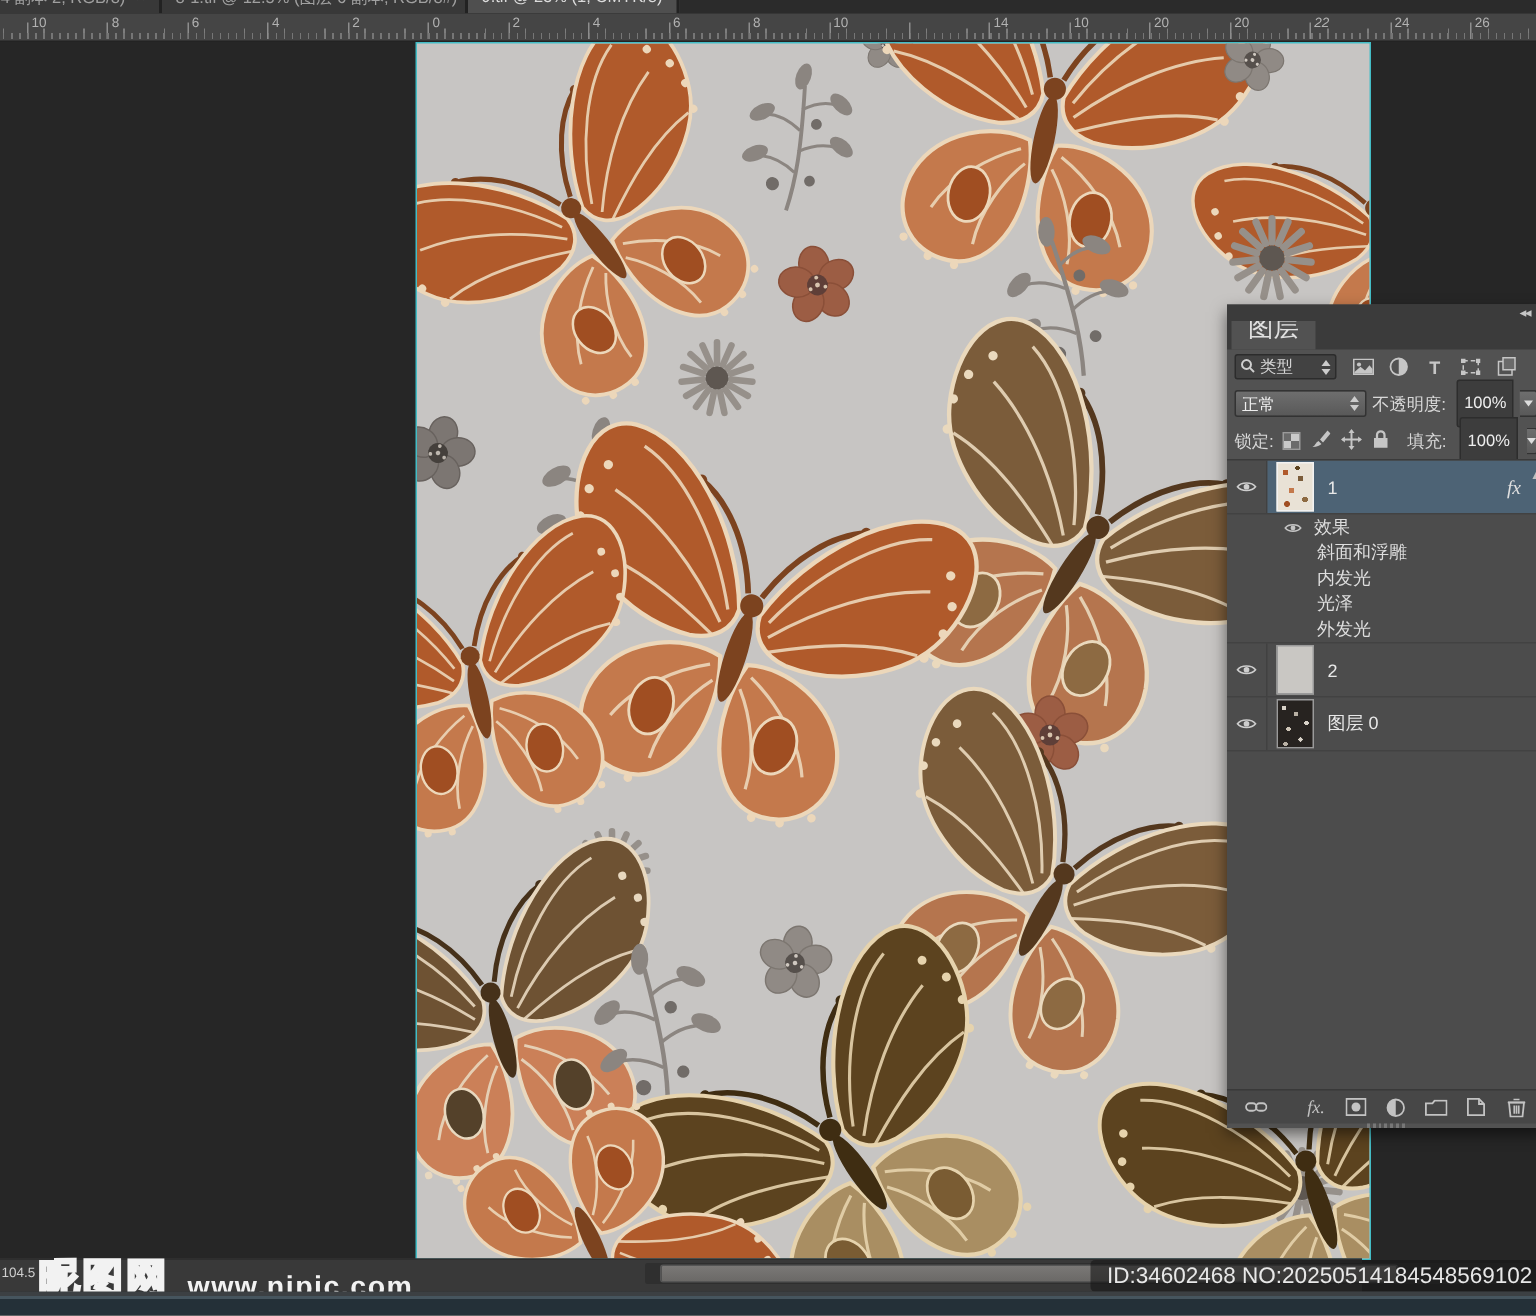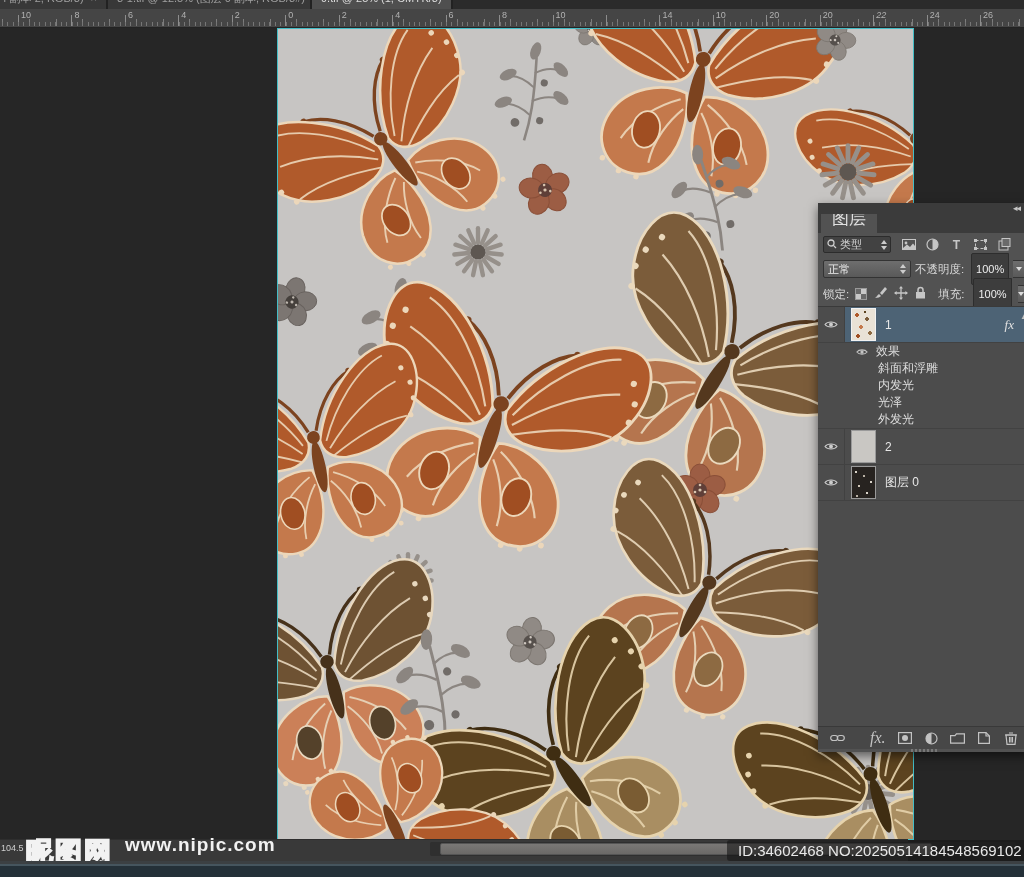--- a/index.html
+++ b/index.html
@@ -86,26 +86,26 @@
   .thumb.t0{background:#272320;background-image:radial-gradient(circle 1.5px at 4px 5px,#d8d2c8 95%,transparent),radial-gradient(circle 1.5px at 12px 9px,#b8b0a4 95%,transparent),radial-gradient(circle 1.5px at 19px 15px,#d8d2c8 95%,transparent),radial-gradient(circle 1.5px at 7px 19px,#cfc6b8 95%,transparent),radial-gradient(circle 1.5px at 15px 26px,#d8d2c8 95%,transparent),radial-gradient(circle 1.5px at 5px 29px,#b8b0a4 95%,transparent);}
   .lname{font-size:12px;color:#e8e8e8;}
   .fxmark{margin-left:auto;font-style:italic;font-family:"Liberation Serif","DejaVu Serif",serif;font-size:13px;color:#e0e0e0;padding-right:10px;}
   .scrollup{position:absolute;right:2px;top:5px;font-size:8px;color:#c0c0c0;}
   .effrow{display:flex;align-items:center;height:17px;padding-left:38px;gap:8px;font-size:12px;color:#dedede;}
   .effitem{padding-left:60px;}
   .p-bottom{height:23px;background:#474747;border-top:1px solid #393939;display:flex;align-items:center;justify-content:flex-end;gap:12px;padding:0 12px;position:relative;}
   .p-bottom .bi{display:flex;align-items:center;justify-content:center;width:16px;height:16px;color:#c3c3c3;}
   .p-bottom::after{content:"";position:absolute;left:50%;bottom:-3px;transform:translateX(-50%);width:26px;height:3px;
      background:repeating-linear-gradient(to right,#777 0 2px,transparent 2px 4px);}
-  .bfx{font-style:italic;font-family:"Liberation Serif","DejaVu Serif",serif;font-size:16px;color:#d0d0d0;margin-left:13px;}
+  .bfx{font-style:italic;font-family:"Liberation Serif","DejaVu Serif",serif;font-size:12px;color:#d0d0d0;margin-left:13px;}
 
   
   .statusbar{position:absolute;left:0;top:839px;width:908px;height:22px;background:var(--statusbar-bg);border-top:1px solid #2e2e2e;}
   .stleft{position:absolute;left:1px;top:3px;font-size:9px;color:#cfcfcf;}
-  .wmark{position:absolute;left:26px;top:-6px;display:flex;align-items:flex-start;gap:12px;}
+  .wmark{position:absolute;left:26px;top:-6px;display:flex;align-items:flex-end;gap:12px;}
   .wmark .cn{font-size:27px;font-weight:bold;color:#3a3a3a;-webkit-text-stroke:2px #f2f2f2;letter-spacing:2px;}
   .wmark .url{font-size:19px;font-weight:bold;color:#f2f2f2;letter-spacing:1px;}
   .hscroll{position:absolute;left:430px;top:2px;width:586px;height:14px;background:#2f2f2f;border-radius:2px;}
   .hthumb{position:absolute;left:10px;top:1px;width:492px;height:12px;background:linear-gradient(#7a7876,#6b6967);border-radius:2px;border:1px solid #555;}
   .idbadge{position:absolute;left:727px;top:0;height:21px;background:rgba(22,22,22,.6);border-radius:3px;
            display:flex;align-items:center;padding:0 11px;font-size:15px;color:#e8e8e8;white-space:nowrap;}
   .bottomstrip{position:absolute;left:0;top:861px;width:1024px;height:16px;
       background:linear-gradient(to bottom,#3c4043 0 3px,#46555e 3px 5px,var(--taskbar-teal) 5px 100%);}
 
   .eye-ic svg{display:block;}

